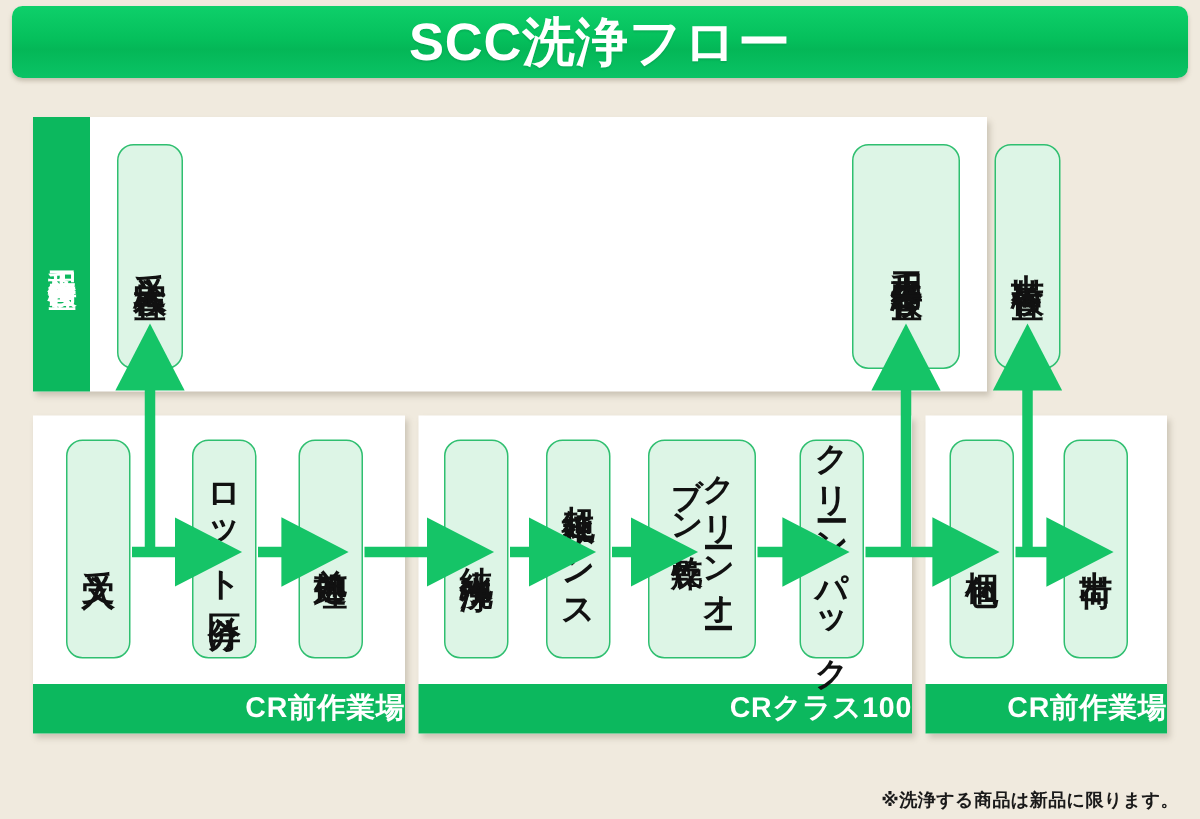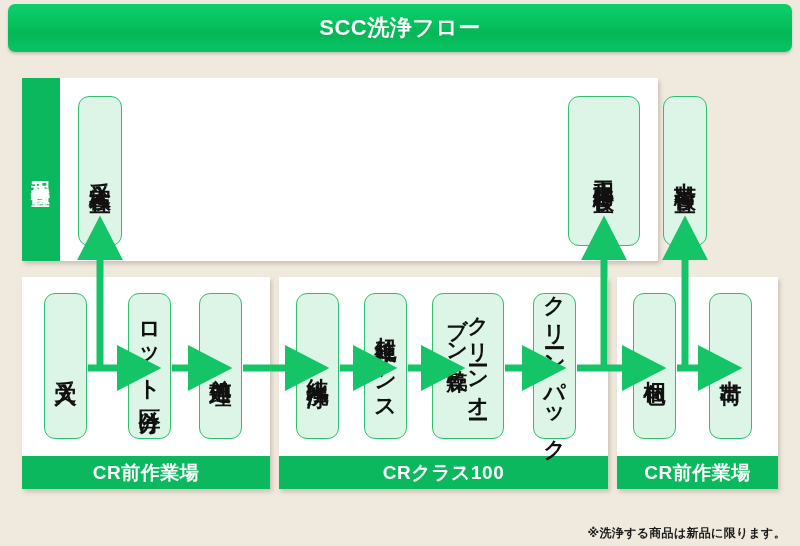--- a/index.html
+++ b/index.html
@@ -30,21 +30,21 @@
     height: 48px;
     border-radius: 7px;
     background: linear-gradient(180deg, #0ed06a 0%, #05c05c 45%, #04b757 60%, #0ac365 100%);
     box-shadow: 0 2px 3px rgba(120, 110, 90, 0.35);
     display: flex;
     align-items: center;
     justify-content: center;
   }
   .title-text {
     color: #ffffff;
-    font-size: 22px;
+    font-size: 35px;
     font-weight: bold;
     letter-spacing: 0.5px;
     line-height: 1;
     text-shadow: 0 1px 1px rgba(0,0,0,0.08);
   }
 
   
   .insp-panel {
     position: absolute;
     left: 22px;
@@ -112,21 +112,21 @@
   }
   .group-footer {
     position: absolute;
     left: 0;
     bottom: 0;
     width: 100%;
     height: 33px;
     background: #0cb85e;
     display: flex;
     align-items: center;
-    justify-content: center;
+    justify-content: flex-end;
   }
   .group-footer-label {
     color: #ffffff;
     font-size: 19px;
     font-weight: bold;
     letter-spacing: 0.5px;
     line-height: 1;
   }
 
   

